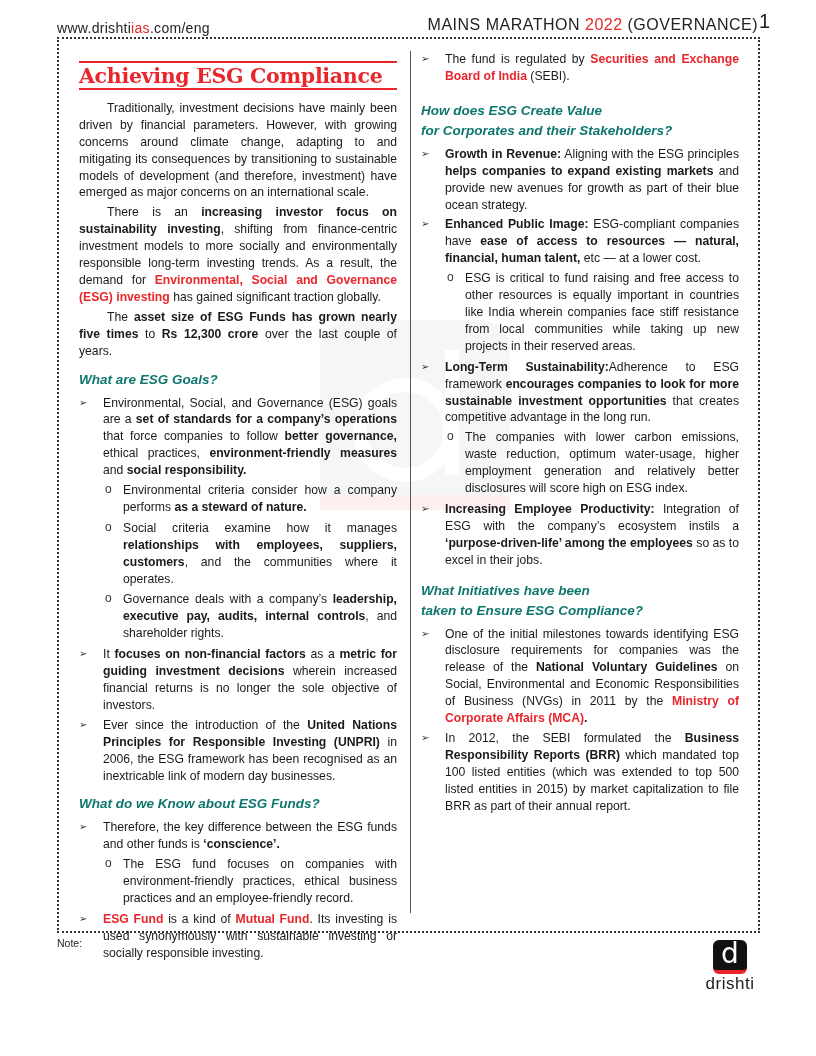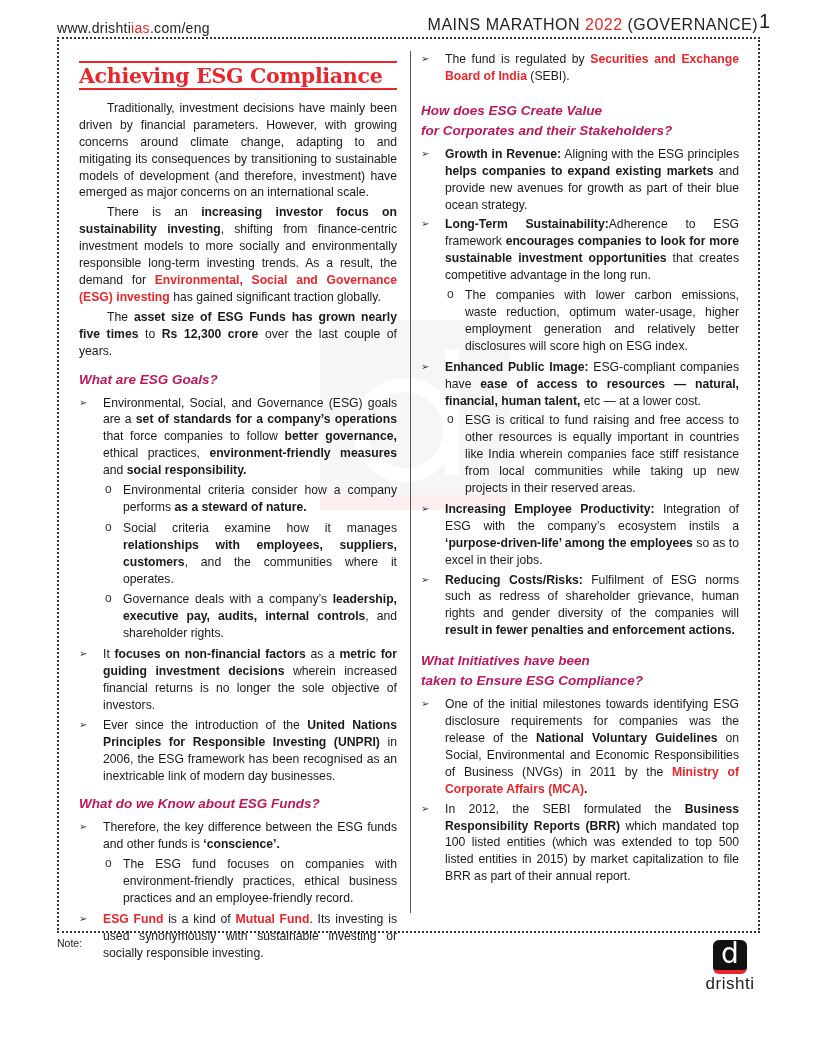--- a/index.html
+++ b/index.html
@@ -20,21 +20,21 @@
   .col-right { left: 362px; width: 318px; }
   .divider { position: absolute; left: 351px; top: 12px; width: 1px; height: 862px; background: #555; }
 
   .title-box { border-top: 2px solid #e8262b; border-bottom: 2px solid #e8262b; padding: 5px 0 3px; margin: 10px 0 10px; }
   .title { font-family: "DejaVu Serif", serif; font-weight: bold; font-size: 20.5px; color: #e8262b; letter-spacing: -0.3px; text-align: left; }
 
   p.para { text-indent: 28px; margin-bottom: 3px; }
   .b { font-weight: bold; }
   .red { color: #e8262b; font-weight: bold; }
 
-  h3.sec { font-style: italic; font-weight: bold; color: #be185d; font-size: 13.5px; line-height: 20px; margin: 10px 0 5px; text-align: left; }
+  h3.sec { font-style: italic; font-weight: bold; color: #0f766e; font-size: 13.5px; line-height: 20px; margin: 10px 0 5px; text-align: left; }
 
   ul.bl { list-style: none; }
   ul.bl > li { position: relative; padding-left: 24px; margin-bottom: 3px; }
   ul.bl > li::before { content: "\27A2"; position: absolute; left: 0; top: 0; font-size: 10px; color: #333; }
   ul.sub { list-style: none; margin-top: 3px; }
   ul.sub > li { position: relative; padding-left: 20px; margin-bottom: 4px; }
   ul.sub > li::before { content: "o"; position: absolute; left: 2px; top: -1px; font-size: 12px; color: #333; }
 
   .note { position: absolute; left: 57px; top: 937px; font-size: 10.5px; color: #222; }
   .logo { position: absolute; left: 700px; top: 940px; width: 60px; text-align: center; }
@@ -98,33 +98,32 @@
 
   <div class="col col-right">
     <ul class="bl">
       <li><span>The fund is regulated by </span><span class="red">Securities and Exchange Board of India</span><span> (SEBI).</span></li>
     </ul>
 
     <h3 class="sec" style="margin-top:16px"><span>How does ESG Create Value</span><br><span>for Corporates and their Stakeholders?</span></h3>
     <ul class="bl">
       <li><span class="b">Growth in Revenue:</span><span> Aligning with the ESG principles </span><span class="b">helps companies to expand existing markets</span><span> and provide new avenues for growth as part of their blue ocean strategy.</span></li>
       <li>
+        <span class="b">Enhanced Public Image:</span><span> ESG-compliant companies have </span><span class="b">ease of access to resources — natural, financial, human talent,</span><span> etc — at a lower cost.</span>
+        <ul class="sub">
+          <li>ESG is critical to fund raising and free access to other resources is equally important in countries like India wherein companies face stiff resistance from local communities while taking up new projects in their reserved areas.</li>
+        </ul>
+      </li>
+      <li>
         <span class="b">Long-Term Sustainability:</span><span>Adherence to ESG framework </span><span class="b">encourages companies to look for more sustainable investment opportunities</span><span> that creates competitive advantage in the long run.</span>
         <ul class="sub">
           <li>The companies with lower carbon emissions, waste reduction, optimum water-usage, higher employment generation and relatively better disclosures will score high on ESG index.</li>
         </ul>
       </li>
-      <li>
-        <span class="b">Enhanced Public Image:</span><span> ESG-compliant companies have </span><span class="b">ease of access to resources — natural, financial, human talent,</span><span> etc — at a lower cost.</span>
-        <ul class="sub">
-          <li>ESG is critical to fund raising and free access to other resources is equally important in countries like India wherein companies face stiff resistance from local communities while taking up new projects in their reserved areas.</li>
-        </ul>
-      </li>
       <li><span class="b">Increasing Employee Productivity:</span><span> Integration of ESG with the company’s ecosystem instils a </span><span class="b">‘purpose-driven-life’ among the employees</span><span> so as to excel in their jobs.</span></li>
-      <li><span class="b">Reducing Costs/Risks:</span><span> Fulfilment of ESG norms such as redress of shareholder grievance, human rights and gender diversity of the companies will </span><span class="b">result in fewer penalties and enforcement actions.</span></li>
     </ul>
 
     <h3 class="sec" style="margin-top:12px"><span>What Initiatives have been</span><br><span>taken to Ensure ESG Compliance?</span></h3>
     <ul class="bl">
       <li><span>One of the initial milestones towards identifying ESG disclosure requirements for companies was the release of the </span><span class="b">National Voluntary Guidelines</span><span> on Social, Environmental and Economic Responsibilities of Business (NVGs) in 2011 by the </span><span class="red">Ministry of Corporate Affairs (MCA)</span><span class="b">.</span></li>
       <li><span>In 2012, the SEBI formulated the </span><span class="b">Business Responsibility Reports (BRR)</span><span> which mandated top 100 listed entities (which was extended to top 500 listed entities in 2015) by market capitalization to file BRR as part of their annual report.</span></li>
     </ul>
   </div>
 </div>
 

